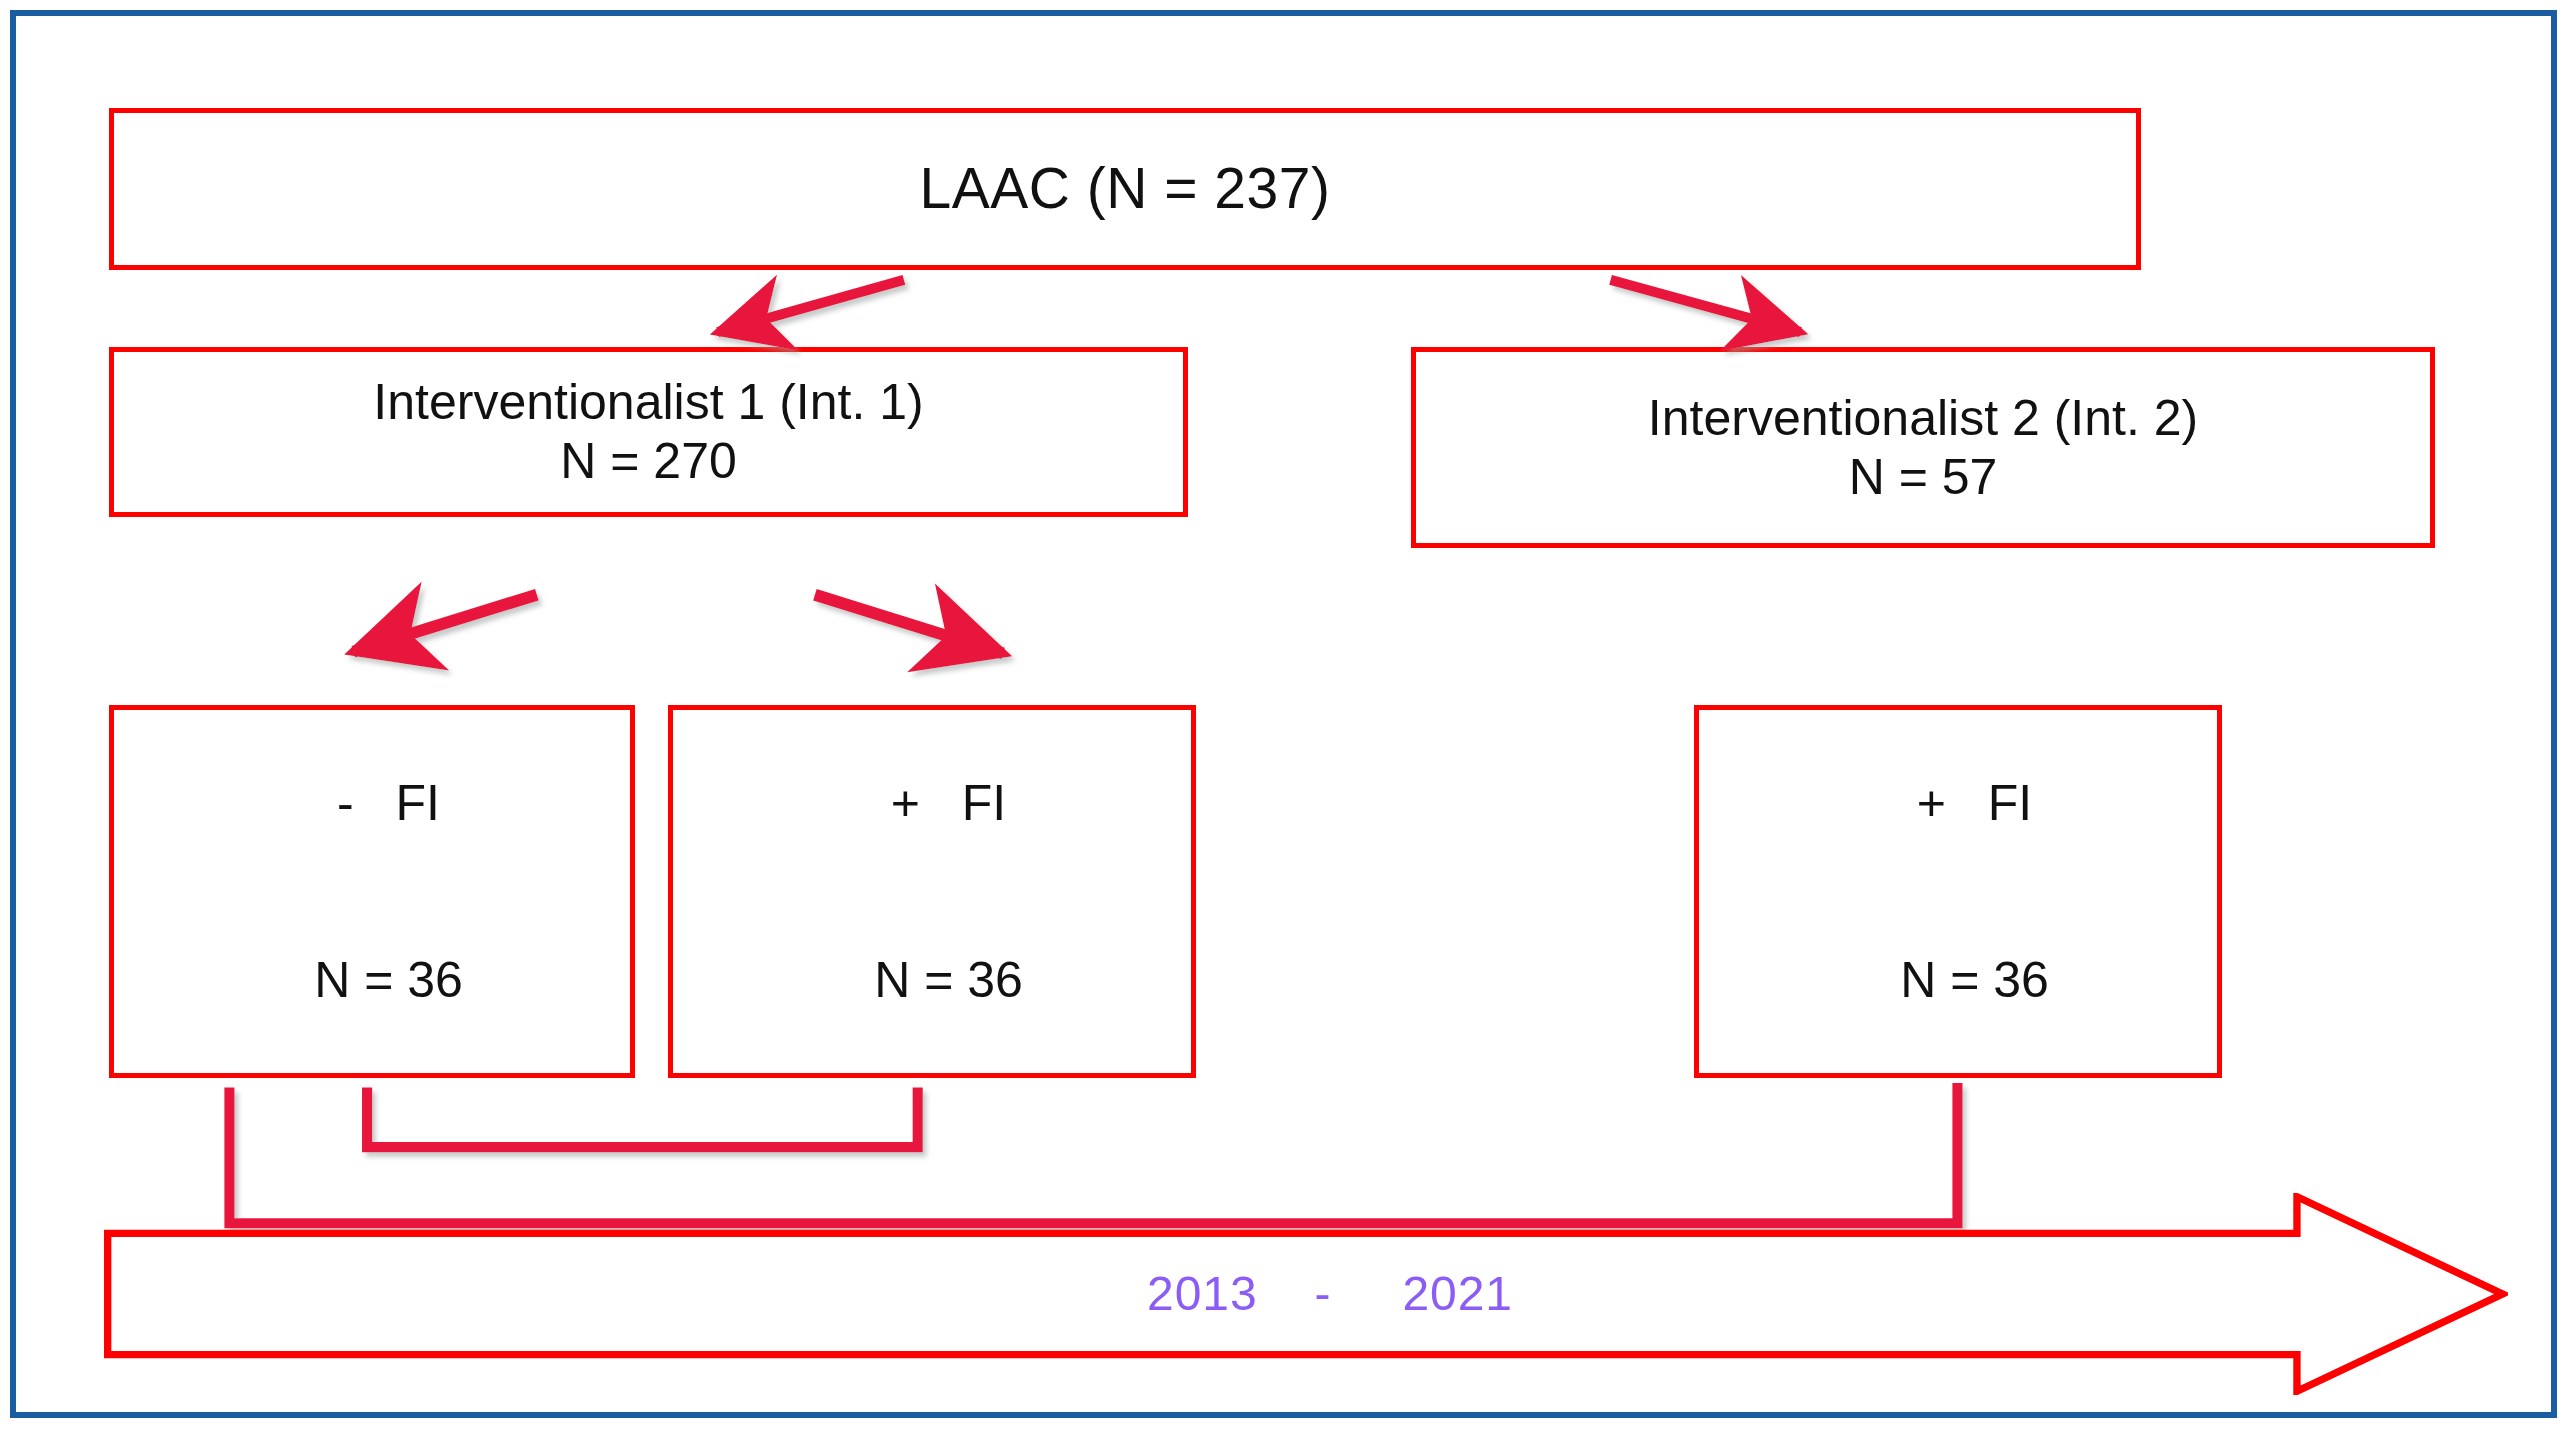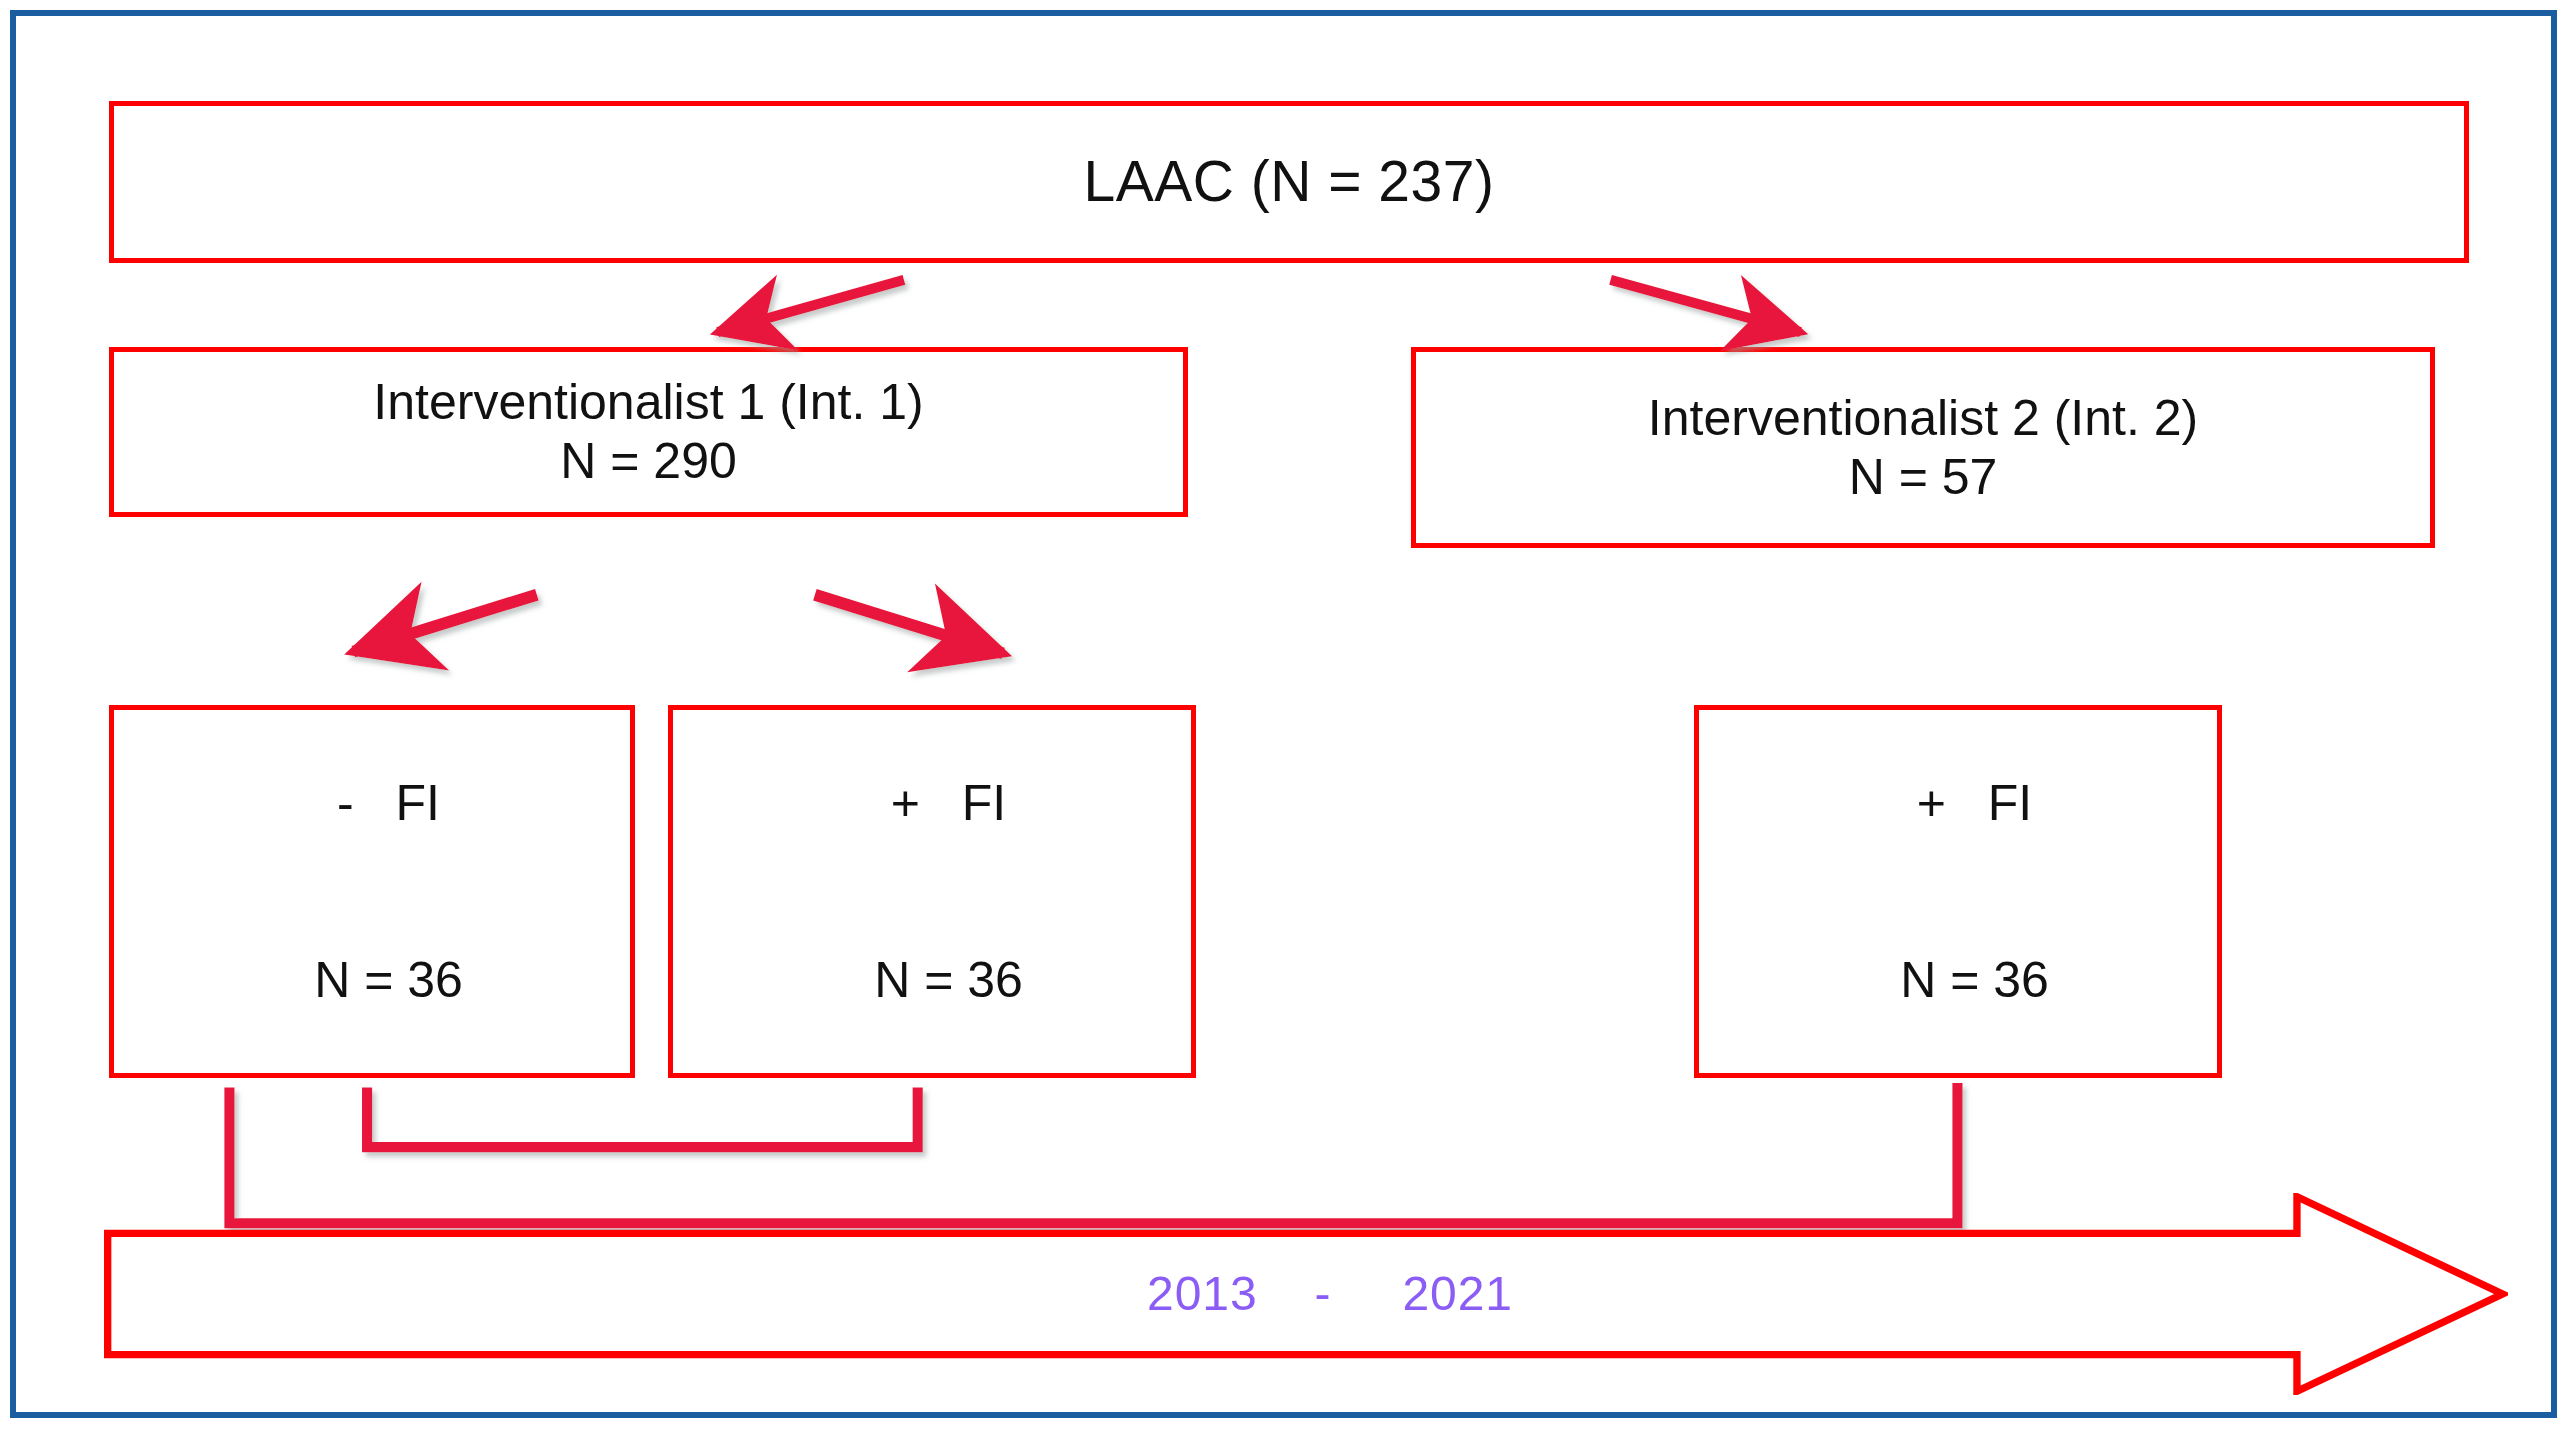--- a/index.html
+++ b/index.html
@@ -45,22 +45,22 @@
     white-space: pre;
   }
   .node-box .line {
     display: block;
     text-align: center;
   }
 
   
   #box-laac {
     left: 109px;
-    top: 101px;
-    width: 2360px;
+    top: 108px;
+    width: 2032px;
     height: 162px;
     font-size: 57px;
     letter-spacing: 0.5px;
   }
 
   
   #box-int1 {
     left: 109px;
     top: 347px;
     width: 1079px;
@@ -143,21 +143,21 @@
 <div id="page">
 
   <div id="outer-frame"></div>
 
   <div class="node-box" id="box-laac">
     <span class="line">LAAC (N = 237)</span>
   </div>
 
   <div class="node-box" id="box-int1">
     <span class="line">Interventionalist 1 (Int. 1)</span>
-    <span class="line">N = 290</span>
+    <span class="line">N = 270</span>
   </div>
 
   <div class="node-box" id="box-int2">
     <span class="line">Interventionalist 2 (Int. 2)</span>
     <span class="line">N = 57</span>
   </div>
 
   <div class="node-box" id="box-fi-neg">
     <div class="txt">
       <span class="line">-   FI</span>

